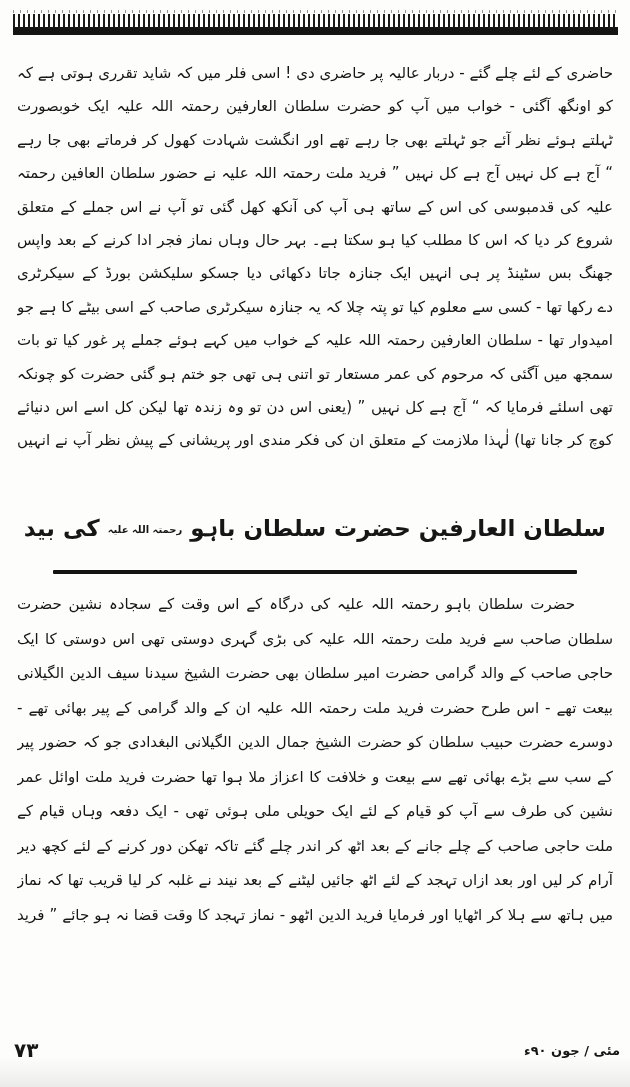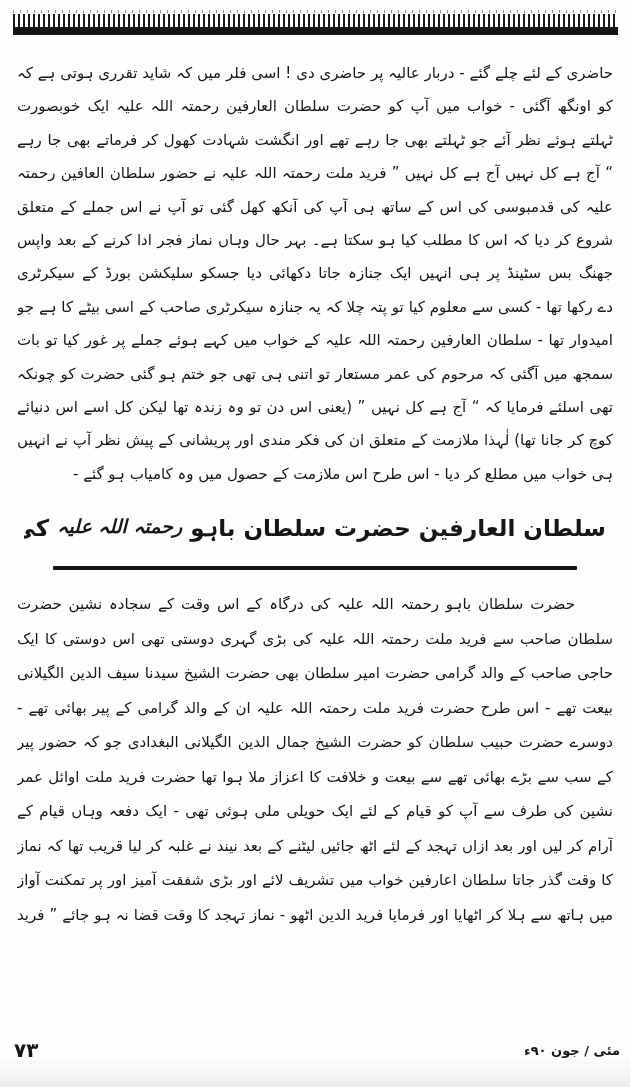--- a/index.html
+++ b/index.html
@@ -33,21 +33,21 @@
   }
   .sec2 .line{height:34.5px;line-height:34.5px;}
   .line.end{text-align-last:auto;}
   .line.indent{padding-right:38px;}
   .heading-wrap{
     position:absolute;top:505px;left:24px;right:24px;text-align:center;direction:rtl;
   }
   .heading{
     font-weight:bold;font-size:23px;line-height:46px;white-space:nowrap;overflow:hidden;
   }
-  .heading .small{font-size:19px;font-weight:bold;position:relative;top:-3px;font-style:italic;}
+  .heading .small{font-size:10px;font-weight:bold;position:relative;top:-3px;}
   .heading-rule{
     margin:14px auto 0;height:4px;background:#131313;width:90%;border-radius:1px;
   }
   .footer{
     position:absolute;top:1036px;left:14px;right:10px;height:28px;
     display:flex;justify-content:space-between;align-items:center;direction:rtl;
     font-weight:bold;font-size:15px;
   }
   .footer .issue{font-size:13px;}
   .footer .pageno{font-size:20px;letter-spacing:2px;}
@@ -68,42 +68,41 @@
   <div class="line">ٹہلتے ہوئے نظر آئے جو ٹہلتے بھی جا رہے تھے اور انگشت شہادت کھول کر فرماتے بھی جا رہے تھے کہ</div>
   <div class="line">“ آج ہے کل نہیں آج ہے کل نہیں ” فرید ملت رحمتہ اللہ علیہ نے حضور سلطان العافین رحمتہ اللہ</div>
   <div class="line">علیہ کی قدمبوسی کی اس کے ساتھ ہی آپ کی آنکھ کھل گئی تو آپ نے اس جملے کے متعلق سوچنا</div>
   <div class="line">شروع کر دیا کہ اس کا مطلب کیا ہو سکتا ہے۔ بہر حال وہاں نماز فجر ادا کرنے کے بعد واپس جھنگ آگئے</div>
   <div class="line">جھنگ بس سٹینڈ پر ہی انہیں ایک جنازہ جاتا دکھائی دیا جسکو سلیکشن بورڈ کے سیکرٹری صاحب نے کندھا</div>
   <div class="line">دے رکھا تھا - کسی سے معلوم کیا تو پتہ چلا کہ یہ جنازہ سیکرٹری صاحب کے اسی بیٹے کا ہے جو ان کے ساتھ</div>
   <div class="line">امیدوار تھا - سلطان العارفین رحمتہ اللہ علیہ کے خواب میں کہے ہوئے جملے پر غور کیا تو بات ان کی</div>
   <div class="line">سمجھ میں آگئی کہ مرحوم کی عمر مستعار تو اتنی ہی تھی جو ختم ہو گئی حضرت کو چونکہ اس بات سے آگاہی</div>
   <div class="line">تھی اسلئے فرمایا کہ “ آج ہے کل نہیں ” (یعنی اس دن تو وہ زندہ تھا لیکن کل اسے اس دنیائے فانی سے</div>
   <div class="line">کوچ کر جانا تھا) لٰہذا ملازمت کے متعلق ان کی فکر مندی اور پریشانی کے پیش نظر آپ نے انہیں پہلے</div>
-  <div class="line end">ہی خواب میں مطلع کر دیا - اس طرح اس ملازمت کے حصول میں وہ کامیاب ہو گئے -</div>
 </div>
 
 <div class="heading-wrap">
   <div class="heading">
     <span>سلطان العارفین حضرت سلطان باہو</span>
     <span class="small">رحمتہ اللہ علیہ</span>
     <span>کی بیداری میں زیارت</span>
   </div>
   <div class="heading-rule"></div>
 </div>
 
 <div class="text-col sec2">
   <div class="line indent">حضرت سلطان باہو رحمتہ اللہ علیہ کی درگاہ کے اس وقت کے سجادہ نشین حضرت حاجی حبیب</div>
   <div class="line">سلطان صاحب سے فرید ملت رحمتہ اللہ علیہ کی بڑی گہری دوستی تھی اس دوستی کا ایک سبب یہ تھا کہ</div>
   <div class="line">حاجی صاحب کے والد گرامی حضرت امیر سلطان بھی حضرت الشیخ سیدنا سیف الدین الگیلانی سے</div>
   <div class="line">بیعت تھے - اس طرح حضرت فرید ملت رحمتہ اللہ علیہ ان کے والد گرامی کے پیر بھائی تھے - اور</div>
   <div class="line">دوسرے حضرت حبیب سلطان کو حضرت الشیخ جمال الدین الگیلانی البغدادی جو کہ حضور پیر صاحب</div>
   <div class="line">کے سب سے بڑے بھائی تھے سے بیعت و خلافت کا اعزاز ملا ہوا تھا حضرت فرید ملت اوائل عمر ہی</div>
   <div class="line">نشین کی طرف سے آپ کو قیام کے لئے ایک حویلی ملی ہوئی تھی - ایک دفعہ وہاں قیام کے دوران رات</div>
+  <div class="line">ملت حاجی صاحب کے چلے جانے کے بعد اٹھ کر اندر چلے گئے تاکہ تھکن دور کرنے کے لئے کچھ دیر</div>
   <div class="line">آرام کر لیں اور بعد ازاں تہجد کے لئے اٹھ جائیں لیٹنے کے بعد نیند نے غلبہ کر لیا قریب تھا کہ نماز تہجد</div>
-  <div class="line">کا وقت گذر جاتا سلطان اعارفین خواب میں تشریف لائے اور بڑی شفقت آمیز اور پر تمکنت آواز</div>
   <div class="line">میں ہاتھ سے ہلا کر اٹھایا اور فرمایا فرید الدین اٹھو - نماز تہجد کا وقت قضا نہ ہو جائے ” فرید ملت رحمتہ اللہ</div>
 </div>
 
 <div class="footer">
   <span class="issue">مئی / جون ۹۰ء</span>
   <span class="pageno">۷۳</span>
 </div>
 
 <div class="smudge"></div>
 

